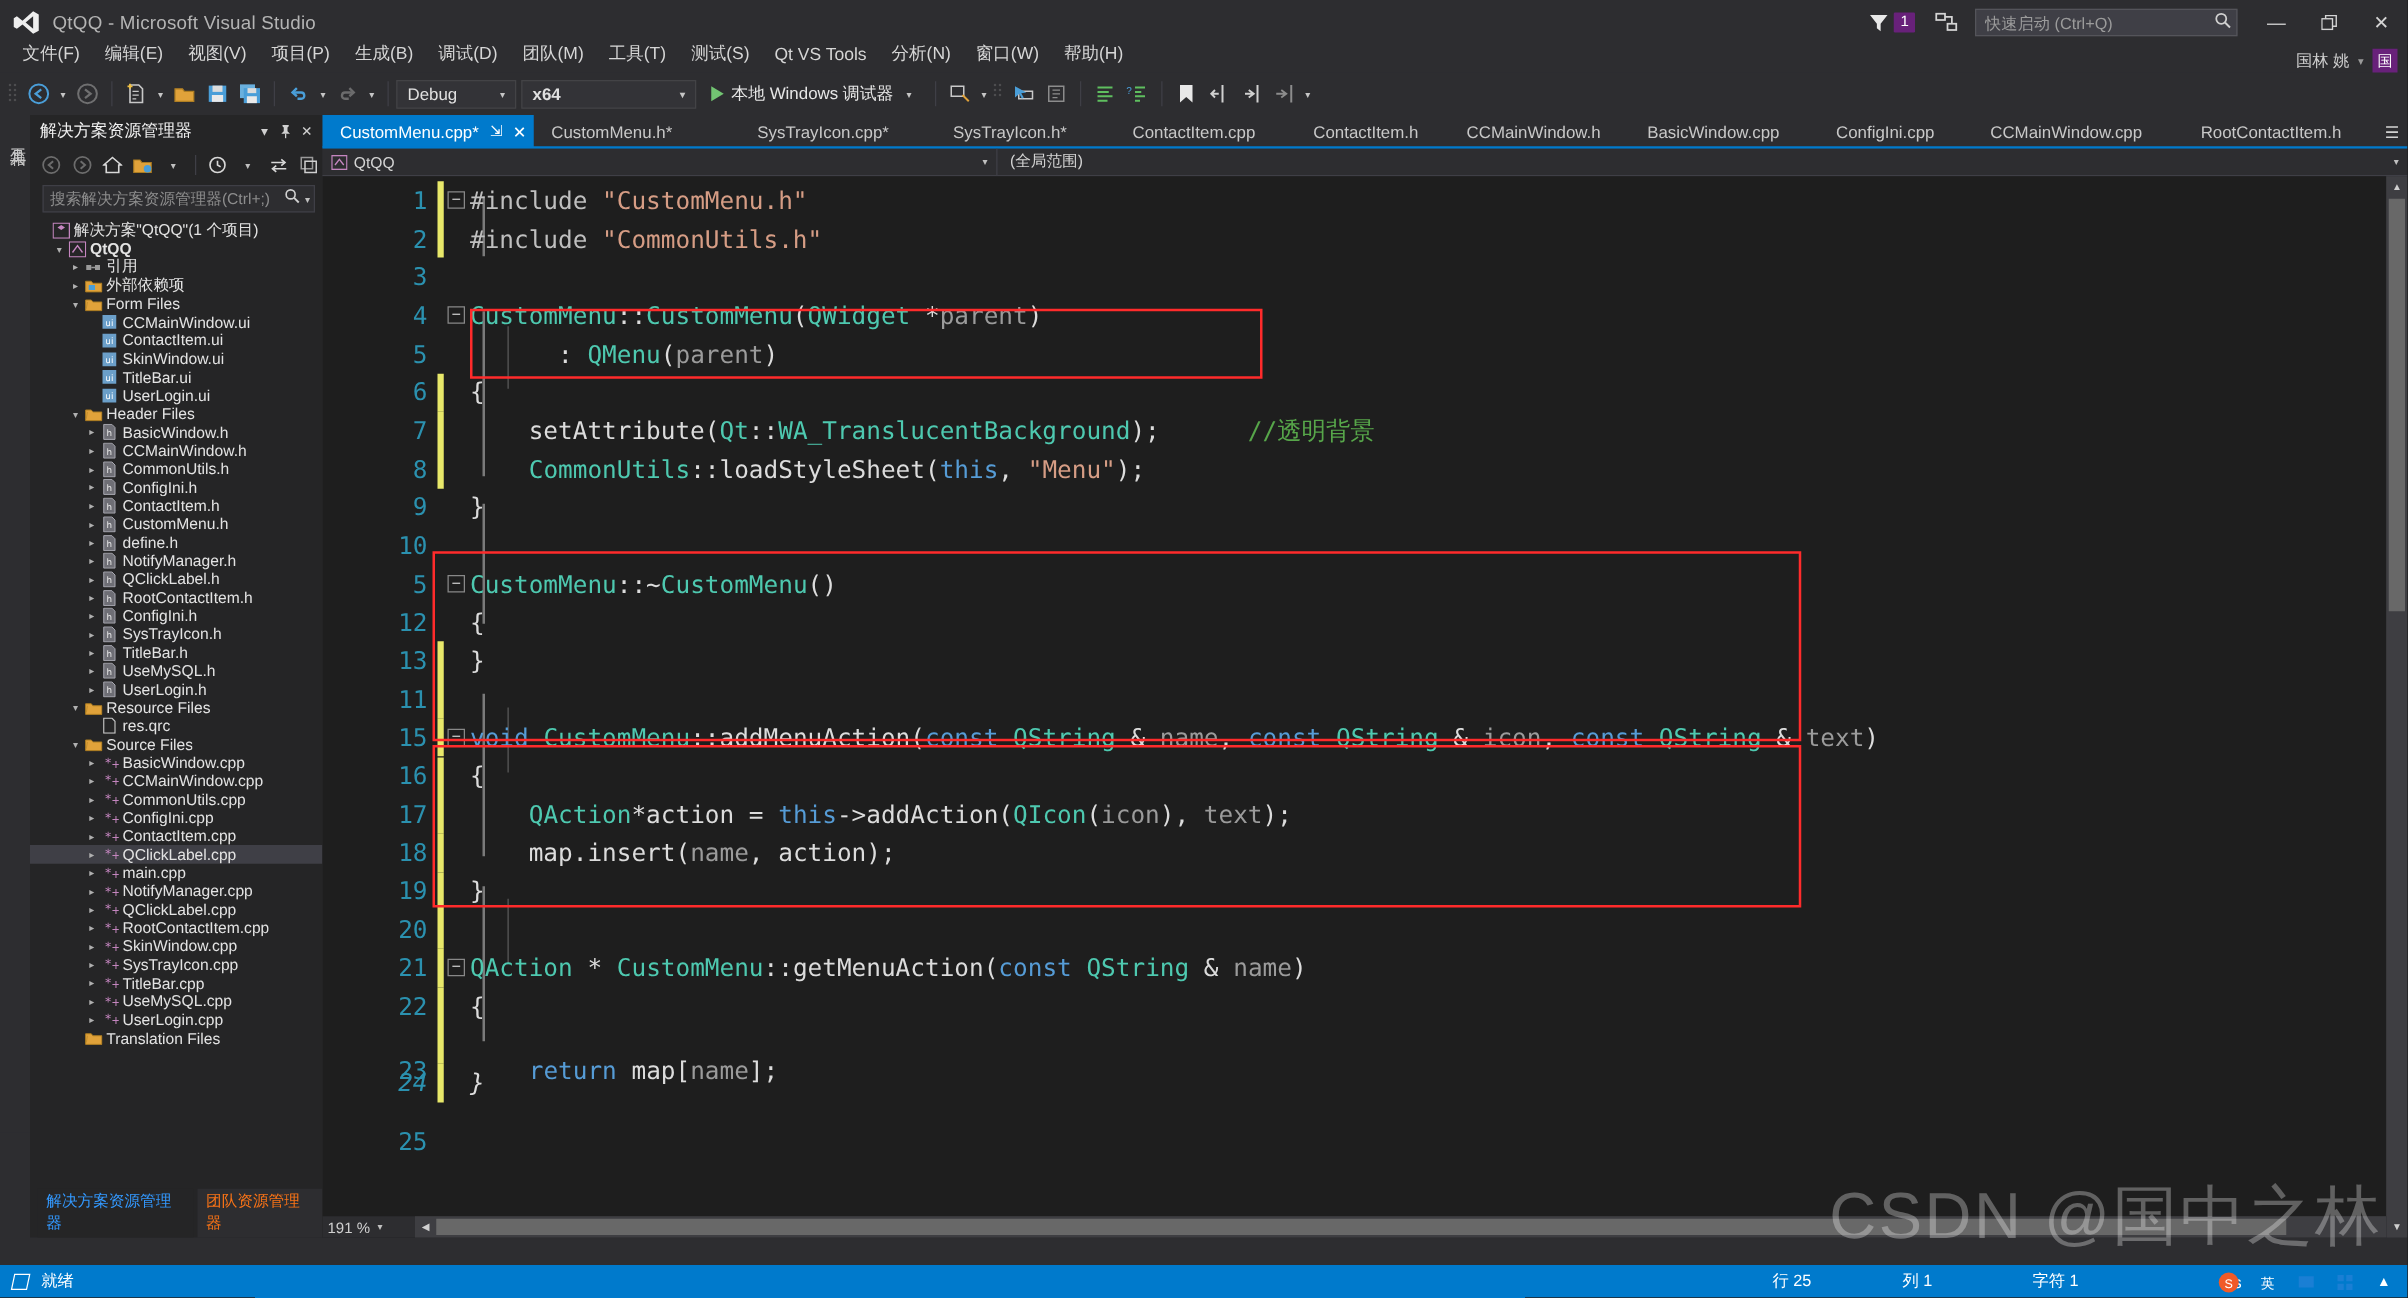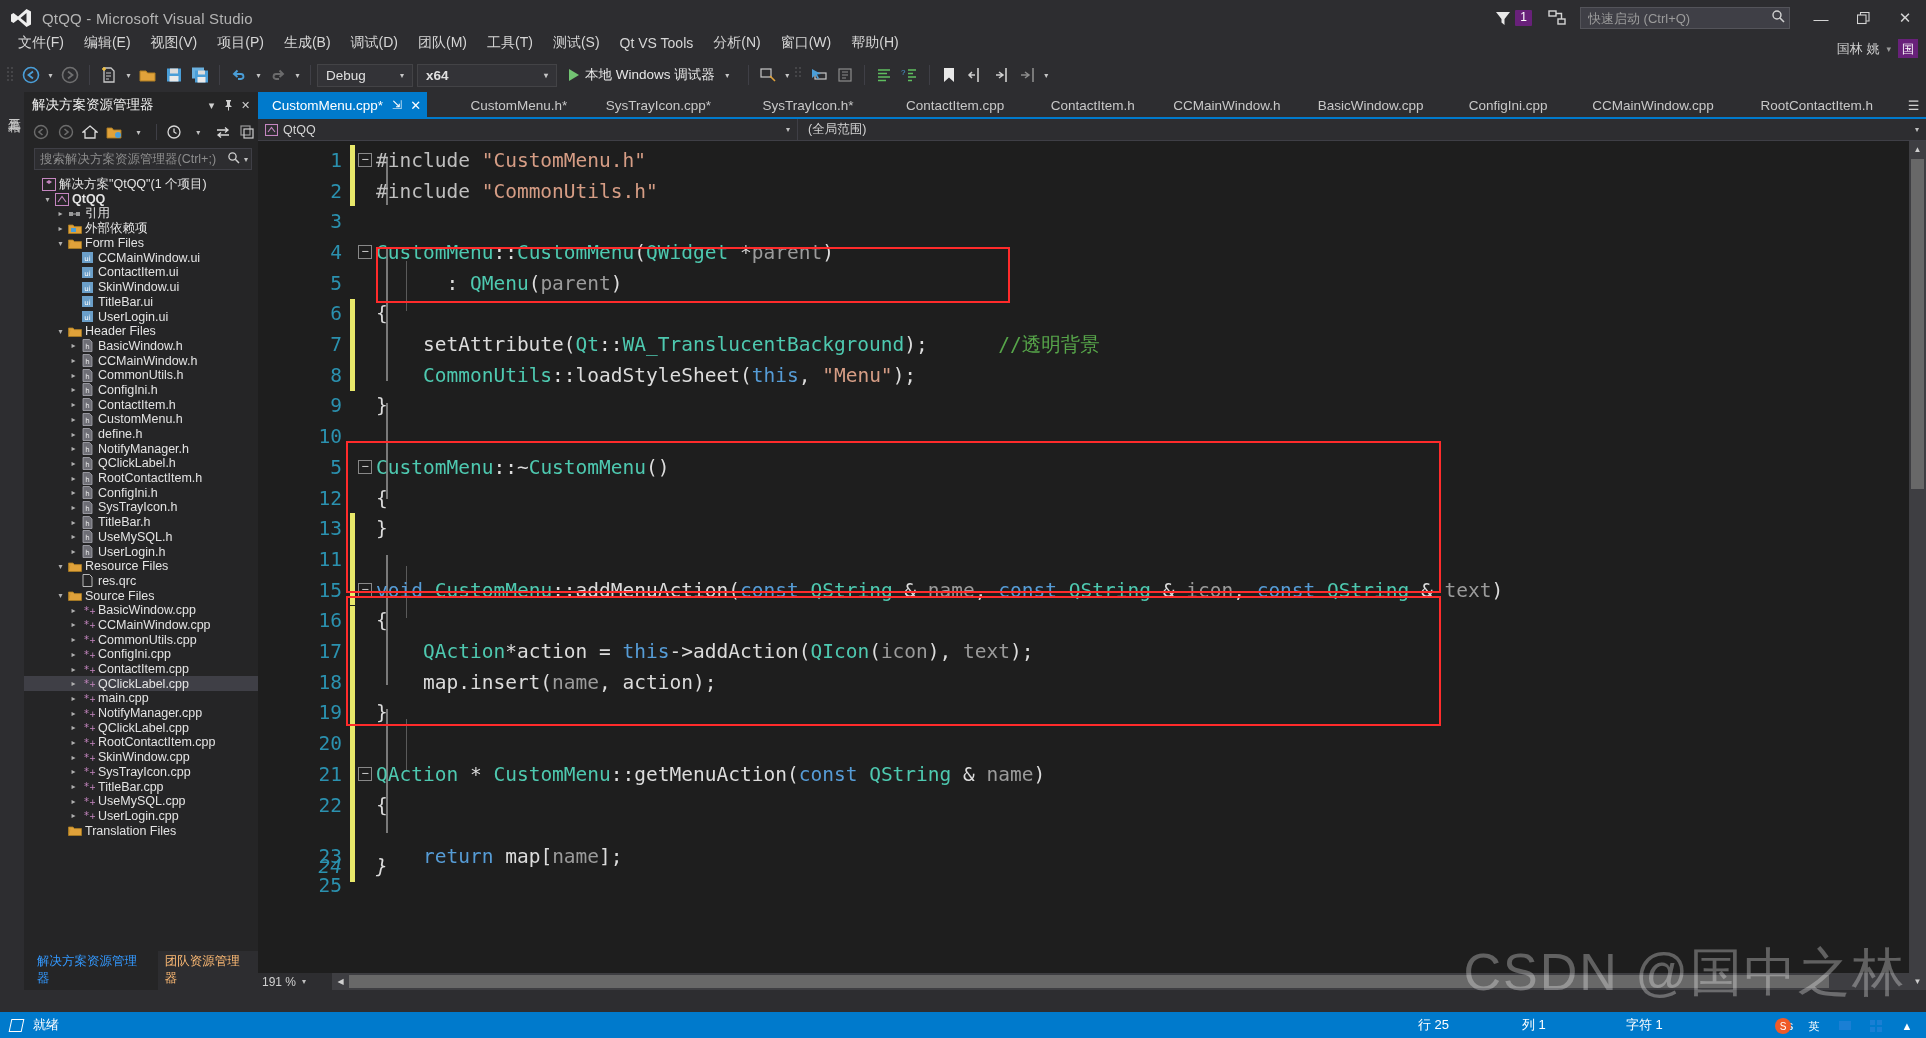--- a/index.html
+++ b/index.html
@@ -134,21 +134,21 @@
     font-size: 12.5px; white-space: nowrap; padding-left: 4px;
   }
   .tr.sel { background: #3f3f46; }
   .tr .exp { width: 13px; text-align: center; color: #b0b0b0; font-size: 8px; flex: 0 0 13px; }
   .tr .ico { width: 15px; height: 13px; flex: 0 0 15px; display:flex; align-items:center; justify-content:center; margin-right: 3px; }
   .tr .lbl { overflow: hidden; }
   .tr.bold .lbl { font-weight: bold; }
   .se-tabs { height: 22px; display: flex; align-items: flex-end; padding-left: 6px; gap: 3px; }
   .se-tab { font-size: 12.5px; padding: 2px 7px 3px 7px; }
   .se-tab.active { color: #3399ff; background: #252526; }
-  .se-tab.inactive { color: #fdba74; background: #2d2d30; }
+  .se-tab.inactive { color: #f97316; background: #2d2d30; }
 
   
   .tabstrip {
     position: absolute; left: 258px; top: 92px; width: 1668px; height: 26px;
     background: #2d2d30; display: flex; align-items: stretch;
   }
   .etab {
     display: flex; align-items: center; padding: 0 14px; font-size: 13.5px;
     color: #c8c8c8; white-space: nowrap; position: relative;
   }
@@ -1021,21 +1021,21 @@
       <span class="se-tab inactive">团队资源管理器</span>
     </div>
   </div>
 
   <div class="tabstrip" id="tabstrip">
       <div class="etab active">
         <span>CustomMenu.cpp*</span>
         <span class="pin">⇲</span>
         <span class="cls">✕</span>
       </div>
-      <div class="etab" style="width: 160px; justify-content: flex-end;">
+      <div class="etab" style="width: 160px; justify-content: flex-start;">
         <span>CustomMenu.h*</span>
       </div>
       <div class="etab" style="width: 160px; justify-content: center;">
         <span>SysTrayIcon.cpp*</span>
       </div>
       <div class="etab" style="width: 150px; justify-content: center;">
         <span>SysTrayIcon.h*</span>
       </div>
       <div class="etab" style="width: 155px; justify-content: center;">
         <span>ContactItem.cpp</span>
@@ -1126,21 +1126,21 @@
         <div class="gutter-chgbar" style="top: 587.3px; height: 30.7px;"></div>
         <div class="line" style="position: absolute; left: 0px; top: 587.3px; width: 1630px;"><span class="ln">20</span><span class="codetext"></span></div>
         <div class="gutter-chgbar" style="top: 618px; height: 30.7px;"></div>
         <div class="line" style="position: absolute; left: 0px; top: 618px; width: 1630px;"><span class="ln">21</span><span class="fold" style="top: 8px;">−</span><span class="codetext"><span class="t">QAction</span><span class="id"> * </span><span class="t">CustomMenu</span><span class="id">::</span><span class="id">getMenuAction</span><span class="id">(</span><span class="k">const</span><span class="id"> </span><span class="t">QString</span><span class="id"> &amp; </span><span class="var">name</span><span class="id">)</span></span></div>
         <div class="gutter-chgbar" style="top: 648.7px; height: 30.7px;"></div>
         <div class="line" style="position: absolute; left: 0px; top: 648.7px; width: 1630px;"><span class="ln">22</span><span class="codetext"><span class="id">{</span></span></div>
         <div class="gutter-chgbar" style="top: 679.4px; height: 30.7px;"></div>
         <div class="line" style="position: absolute; left: 0px; top: 700px; width: 1630px;"><span class="ln">23</span><span class="codetext"><span class="id">    </span><span class="k">return</span><span class="id"> map[</span><span class="var">name</span><span class="id">];</span></span></div>
         <div class="gutter-chgbar" style="top: 710.1px; height: 30.7px;"></div>
         <div class="line" style="position: absolute; left: 0px; top: 710.1px; width: 1630px; font-style: italic;"><span class="ln">24</span><span class="codetext"><span class="id">}</span></span></div>
-        <div class="line" style="position: absolute; left: 0px; top: 729px; width: 1630px;"><span class="ln">25</span><span class="codetext"></span></div>
+        <div class="line" style="position: absolute; left: 0px; top: 757px; width: 1630px;"><span class="ln">25</span><span class="codetext"></span></div>
         <div class="redbox" style="left: 118px; top: 106px; width: 634px; height: 56px;"></div>
         <div class="redbox" style="left: 88px; top: 300px; width: 1095px; height: 152px;"></div>
         <div class="redbox" style="left: 88px; top: 455px; width: 1095px; height: 130px;"></div>
       </div>
   </div>
 
   <div class="vscroll">
     <div class="vs-arrow" style="top:0;">▲</div>
     <div class="thumb" style="top:18px;"></div>
     <div class="vs-arrow" style="bottom:0;">▼</div>

